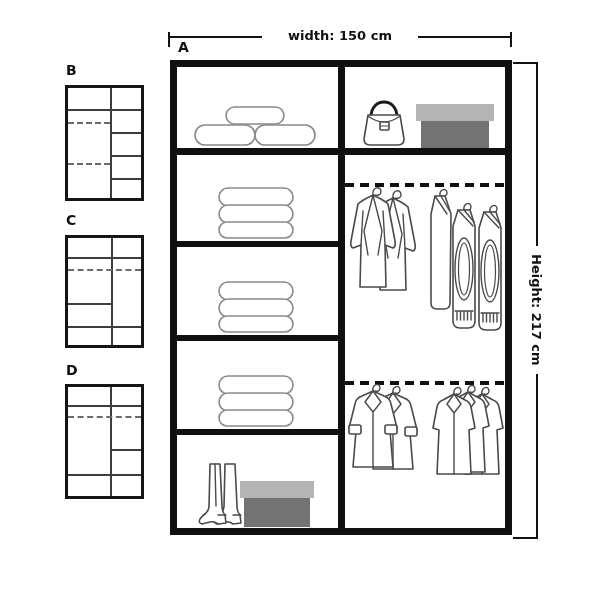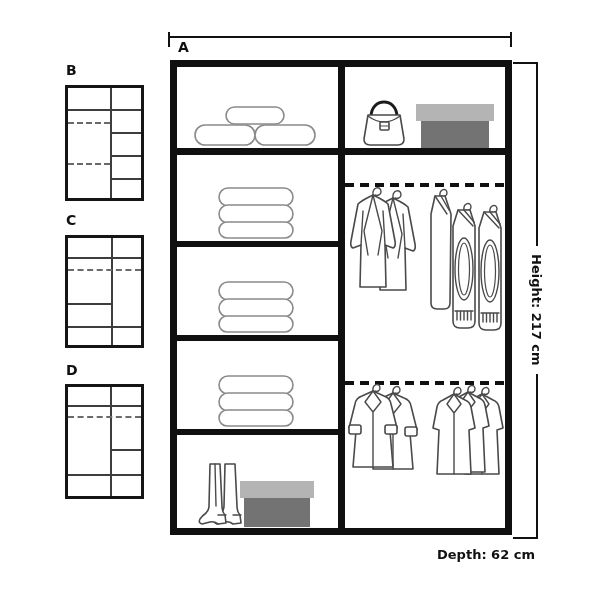--- a/index.html
+++ b/index.html
@@ -32,31 +32,31 @@
   .soft{stroke:#8a8a8a;stroke-width:1.6;fill:#fff;}
 </style>
 </head>
 <body>
 
 <div id="stage">
 
   <div class="abs" id="width-measure">
     <div class="tickv"></div>
     <div class="mline"></div>
+    <div class="mtext dimtext">width: 150 cm</div>
     <div class="mline"></div>
     <div class="tickv"></div>
   </div>
   <div class="abs unitlabel" style="left:178px;top:39px;">A</div>
 
   <div class="abs tickh" style="left:513px;top:62px;"></div>
   <div class="abs" id="height-line"></div>
   <div class="abs tickh" style="left:513px;top:537px;"></div>
   <div class="abs dimtext" id="height-text">Height: 217 cm</div>
 
-  <div class="abs dimtext" style="left:437px;top:547px;">Depth: 62 cm</div>
 
   <div class="abs" id="wardrobe">
 
     <div class="shelf" style="left:161px;top:0;width:7px;height:461px;"></div>
 
     <div class="shelf" style="left:0;top:81px;width:328px;height:7px;"></div>
 
     <div class="shelf" style="left:0;top:174px;width:161px;height:6px;"></div>
     <div class="shelf" style="left:0;top:268px;width:161px;height:6px;"></div>
     <div class="shelf" style="left:0;top:362px;width:161px;height:6px;"></div>

